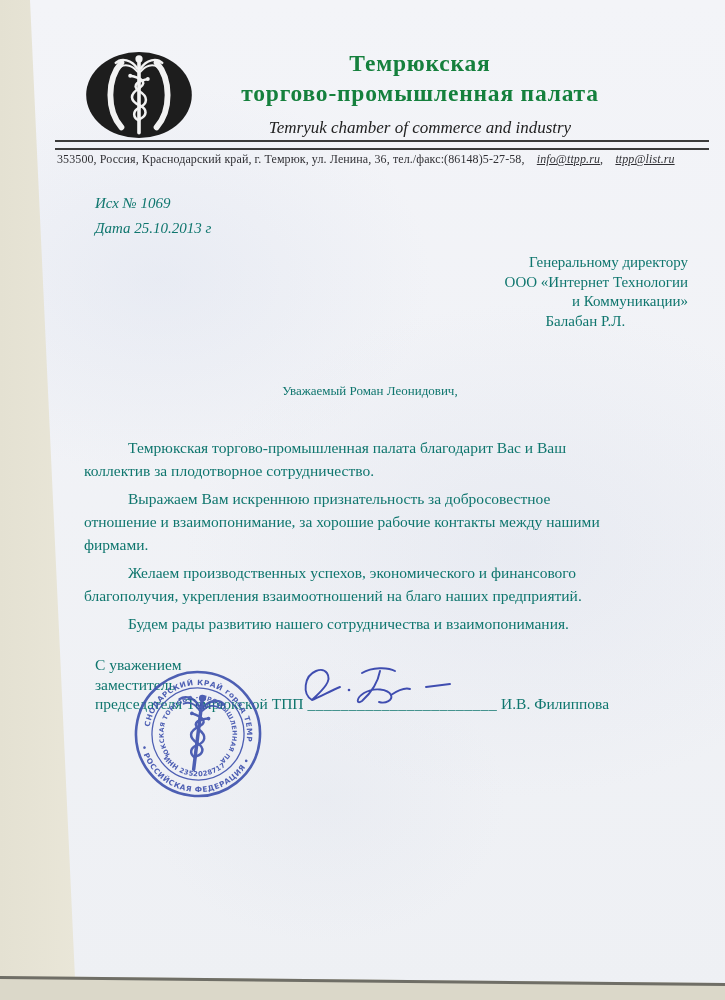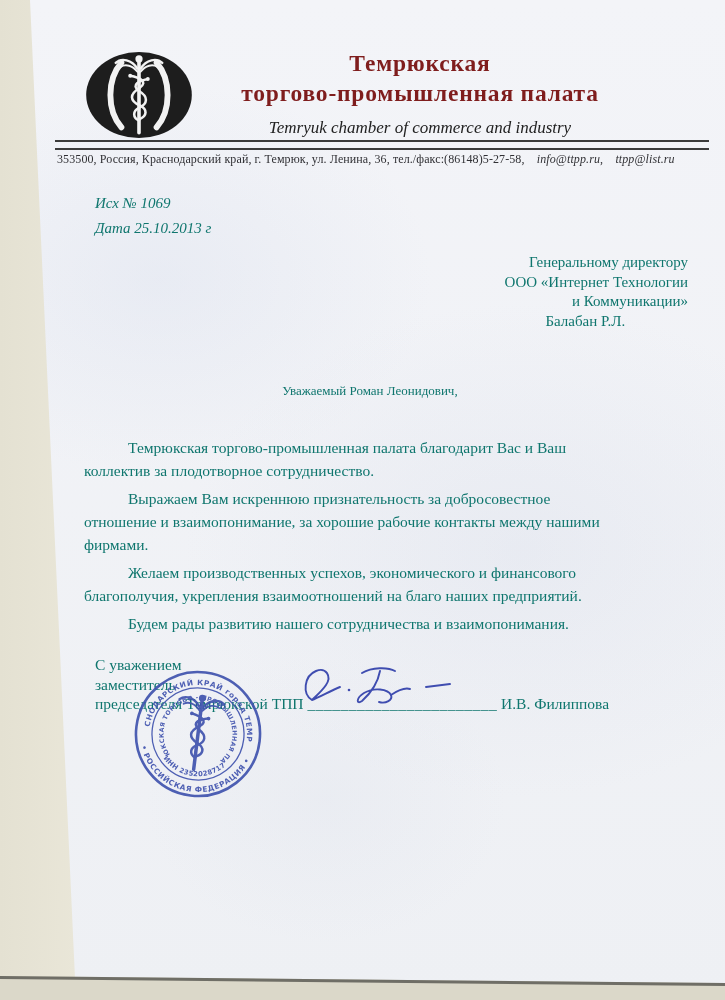--- a/index.html
+++ b/index.html
@@ -26,26 +26,26 @@
   }
   .edge-bottom{
     position:absolute;left:-5px;top:976px;width:740px;height:40px;
     background:#dbd8c9;border-top:3px solid #6f6e66;
     transform:rotate(0.55deg);transform-origin:left top;
   }
   .txt{color:#0f766e;}
   
   .logo{position:absolute;left:83px;top:50px;}
   .titles{position:absolute;left:170px;right:55px;top:48px;text-align:center;}
-  .title-ru{font-weight:bold;font-size:23.5px;line-height:30px;letter-spacing:.8px;color:#7f1d1d;}
+  .title-ru{font-weight:bold;font-size:23.5px;line-height:30px;letter-spacing:.8px;color:#15803d;}
   .title-en{font-style:italic;font-size:17px;margin-top:10px;color:#222;}
   .rule{position:absolute;left:55px;right:16px;top:140px;height:6px;
         border-top:2.5px solid #3b3b3b;border-bottom:2px solid #3b3b3b;}
   .address{position:absolute;left:57px;right:16px;top:152px;font-size:12px;color:#303034;letter-spacing:.1px;}
-  .address .em{font-style:italic;}
+  .address .em{font-style:italic;text-decoration:underline;}
   .address .gap{display:inline-block;width:6px;}
   
   .refblock{position:absolute;left:95px;top:191px;font-style:italic;font-size:15px;line-height:25px;}
   
   .recipient{position:absolute;right:37px;top:253px;text-align:right;font-size:15px;line-height:19.5px;}
   .recipient .last{padding-right:22px;text-align:center;}
   
   .salutation{position:absolute;left:90px;width:560px;top:383px;text-align:center;font-size:13px;}
   .bodytext{position:absolute;left:84px;right:102px;top:436px;font-size:15.5px;line-height:23px;text-align:left;}
   .bodytext p{margin:0 0 5px 0;text-indent:44px;}

